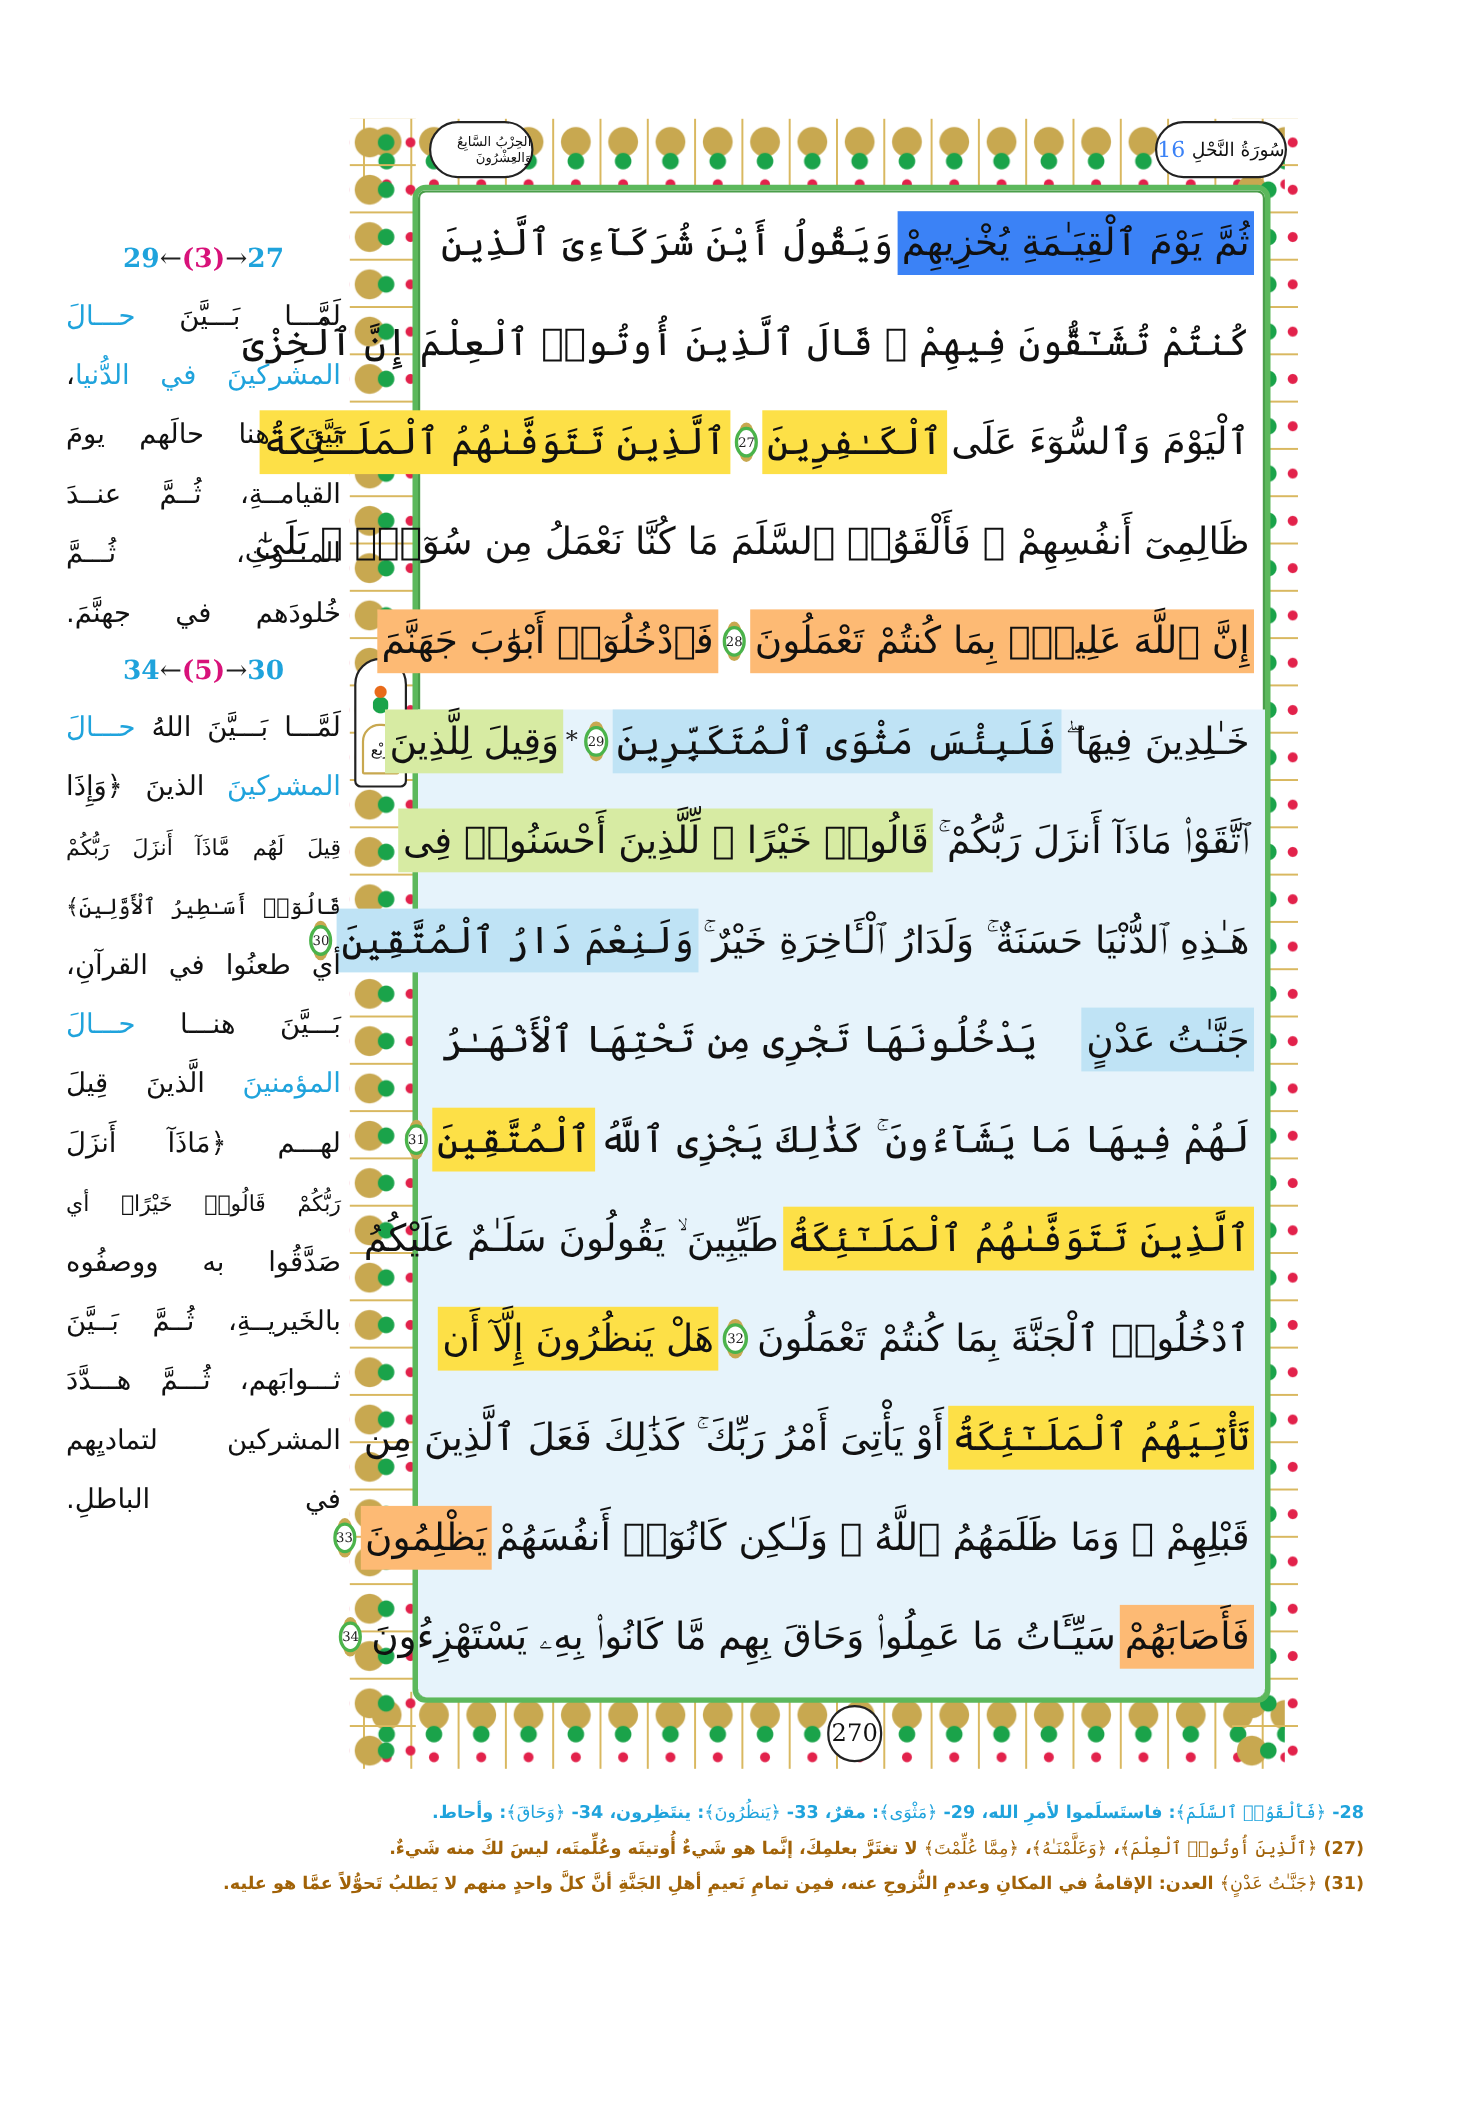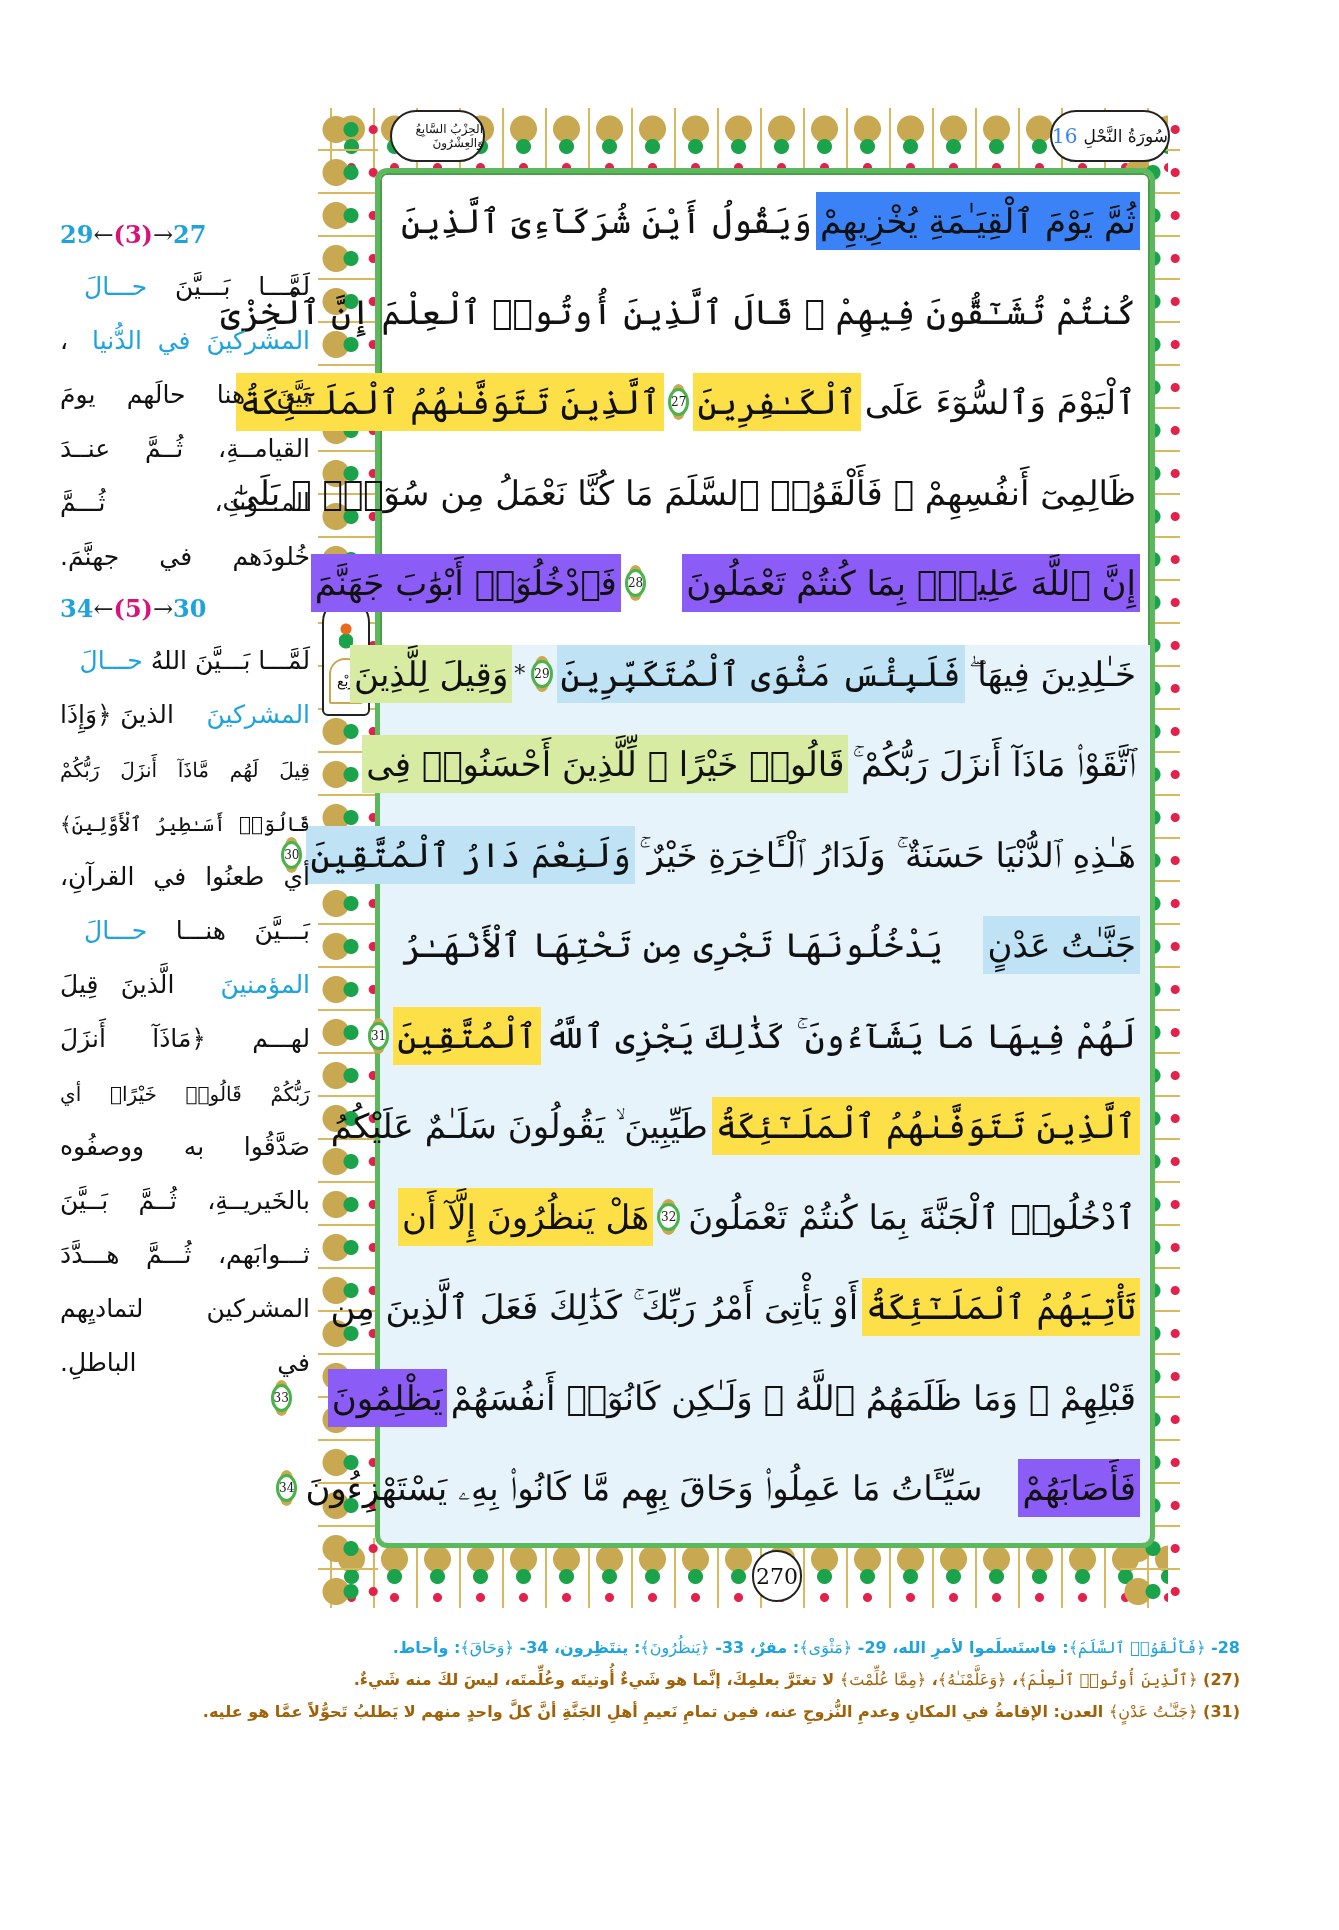--- a/index.html
+++ b/index.html
@@ -68,46 +68,46 @@
 
   
   .qline {
     position: absolute; left: 398px; width: 742px; height: 62px;
     direction: rtl; display: flex; align-items: center; justify-content: space-between;
     font-family: "DejaVu Serif", serif; font-size: 34px; white-space: nowrap;
   }
   .qline .seg { padding: 6px 4px; line-height: 46px; }
   .hl-orange { background: #3b82f6; }
   .hl-pink   { background: #fde047; }
-  .hl-yellow { background: #8b5cf6; margin-left: 32px; }
+  .hl-yellow { background: #fdba74; }
   .hl-green  { background: #d7eba3; }
   .hl-blue   { background: #bfe3f5; }
 
   .ayah-mark {
     display: inline-flex; align-items: center; justify-content: center;
     width: 28px; height: 28px; border-radius: 50%; border: 3px solid #4bb34b;
     background: #fff; font-family: "DejaVu Serif", serif; font-size: 12px; color: #222;
     box-shadow: 0 -8px 0 -4px #c8a850, 0 8px 0 -4px #c8a850;
     margin: 0 4px; vertical-align: middle; direction: ltr;
   }
   .sajda-star { color: #222; font-size: 22px; margin: 0 2px; }
 
   
   .side {
     position: absolute; left: 60px; top: 210px; width: 250px;
     direction: rtl; font-family: "DejaVu Sans", sans-serif; font-size: 25px; color: #111;
   }
   .side .range {
     font-family: "DejaVu Serif", serif; font-weight: bold; font-size: 24px; color: #1fa3dc;
-    direction: ltr; height: 50px; line-height: 50px;
+    direction: ltr; text-align: center; height: 50px; line-height: 50px;
   }
   .side .range .mid { color: #d8127a; }
   .side .range .arr { color: #222; font-weight: normal; }
   .side .sline { height: 54px; line-height: 54px; text-align: justify; text-align-last: justify; white-space: nowrap; }
-  .side .blue { color: #1fa3dc; margin-left: 24px; }
+  .side .blue { color: #1fa3dc; }
   .side .quote { font-family: "DejaVu Serif", serif; font-size: 20px; }
 
   
   .notes {
     position: absolute; left: 140px; top: 1632px; width: 1100px;
     direction: rtl; font-family: "DejaVu Sans", sans-serif; font-size: 16px; font-weight: bold;
   }
   .notes .nline { height: 32px; line-height: 32px; white-space: nowrap; }
   .notes .cyan { color: #1fa3dc; }
   .notes .mag  { color: #a16207; }

